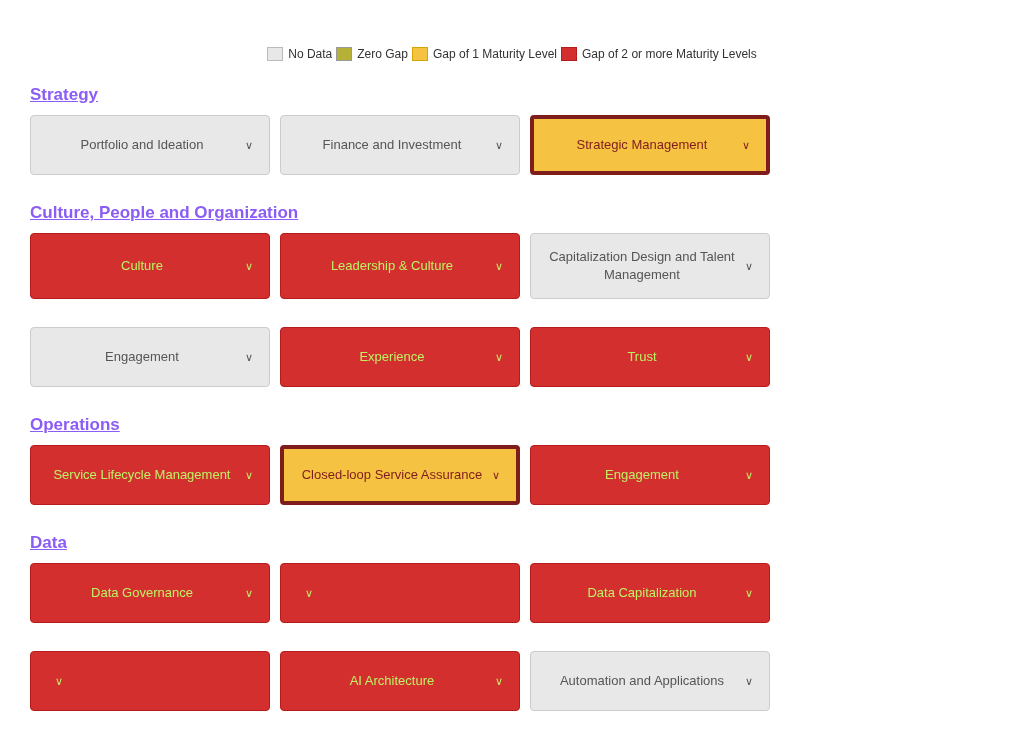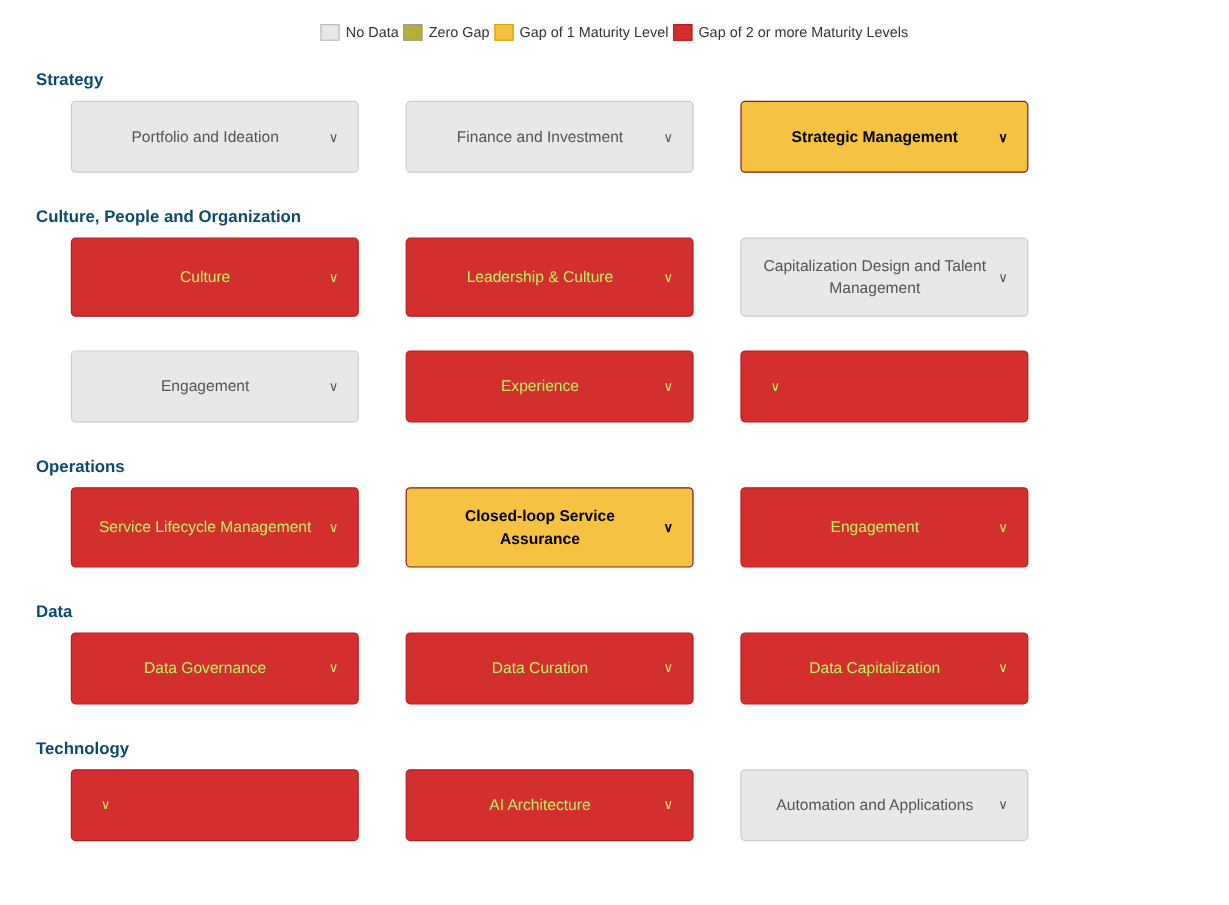--- a/index.html
+++ b/index.html
@@ -12,20 +12,21 @@
     }
 
     .legend {
       display: flex;
       align-items: center;
       justify-content: center;
       gap: 4px;
       margin-bottom: 24px;
       font-size: 12px;
       color: #333;
+      margin-top: 27px;
     }
     .legend-item {
       display: flex;
       align-items: center;
       gap: 5px;
     }
     .legend-swatch {
       width: 16px;
       height: 14px;
       border: 1px solid #bbb;
@@ -34,24 +35,25 @@
     }
     .swatch-nodata { background: #e8e8e8; }
     .swatch-zerogap { background: #b5b036; border-color: #999; }
     .swatch-gap1 { background: #f5c242; border-color: #d4a400; }
     .swatch-gap2 { background: #d32f2f; border-color: #b71c1c; }
 
     .section {
       margin-bottom: 28px;
     }
     .section-title {
-      font-size: 14px;
+      font-size: 17px;
       font-weight: 700;
       margin-bottom: 10px;
-      color: #0c4a6e;
+      color: #8b5cf6;
+      text-decoration: underline;
     }
     .cards-row {
       display: flex;
       gap: 10px;
       flex-wrap: wrap;
     }
     .card {
       display: flex;
       align-items: center;
       justify-content: space-between;
@@ -59,43 +61,41 @@
       border-radius: 4px;
       min-width: 220px;
       flex: 1;
       max-width: 240px;
       cursor: pointer;
       font-size: 13px;
       font-weight: 500;
       text-align: center;
       position: relative;
       min-height: 60px;
-      margin-left: 29px;
     }
     .card-text {
       flex: 1;
       text-align: center;
       line-height: 1.4;
     }
     .card-chevron {
       font-size: 11px;
       margin-left: 8px;
       flex-shrink: 0;
     }
 
     .card-nodata {
       background: #e8e8e8;
       color: #555;
       border: 1px solid #ccc;
     }
     .card-gap1 {
       background: #f5c242;
-      color: #000000;
-      border: 1px solid #7f1d1d;
-      font-weight: bold;
+      color: #7f1d1d;
+      border: 4px solid #7f1d1d;
     }
     .card-gap2 {
       background: #d32f2f;
       color: #bef264;
       border: 1px solid #b71c1c;
     }
   </style>
 </head>
 <body>
 
@@ -157,20 +157,21 @@
       <div class="cards-row">
         <div class="card card-nodata">
           <span class="card-text">Engagement</span>
           <span class="card-chevron">∨</span>
         </div>
         <div class="card card-gap2">
           <span class="card-text">Experience</span>
           <span class="card-chevron">∨</span>
         </div>
         <div class="card card-gap2">
+          <span class="card-text">Trust</span>
           <span class="card-chevron">∨</span>
         </div>
       </div>
     </div>
     <div class="section">
       <div class="section-title">Operations</div>
       <div class="cards-row">
         <div class="card card-gap2">
           <span class="card-text">Service Lifecycle Management</span>
           <span class="card-chevron">∨</span>
@@ -186,31 +187,29 @@
       </div>
     </div>
     <div class="section">
       <div class="section-title">Data</div>
       <div class="cards-row">
         <div class="card card-gap2">
           <span class="card-text">Data Governance</span>
           <span class="card-chevron">∨</span>
         </div>
         <div class="card card-gap2">
-          <span class="card-text">Data Curation</span>
           <span class="card-chevron">∨</span>
         </div>
         <div class="card card-gap2">
           <span class="card-text">Data Capitalization</span>
           <span class="card-chevron">∨</span>
         </div>
       </div>
     </div>
     <div class="section">
-      <div class="section-title">Technology</div>
       <div class="cards-row">
         <div class="card card-gap2">
           <span class="card-chevron">∨</span>
         </div>
         <div class="card card-gap2">
           <span class="card-text">AI Architecture</span>
           <span class="card-chevron">∨</span>
         </div>
         <div class="card card-nodata">
           <span class="card-text">Automation and Applications</span>

